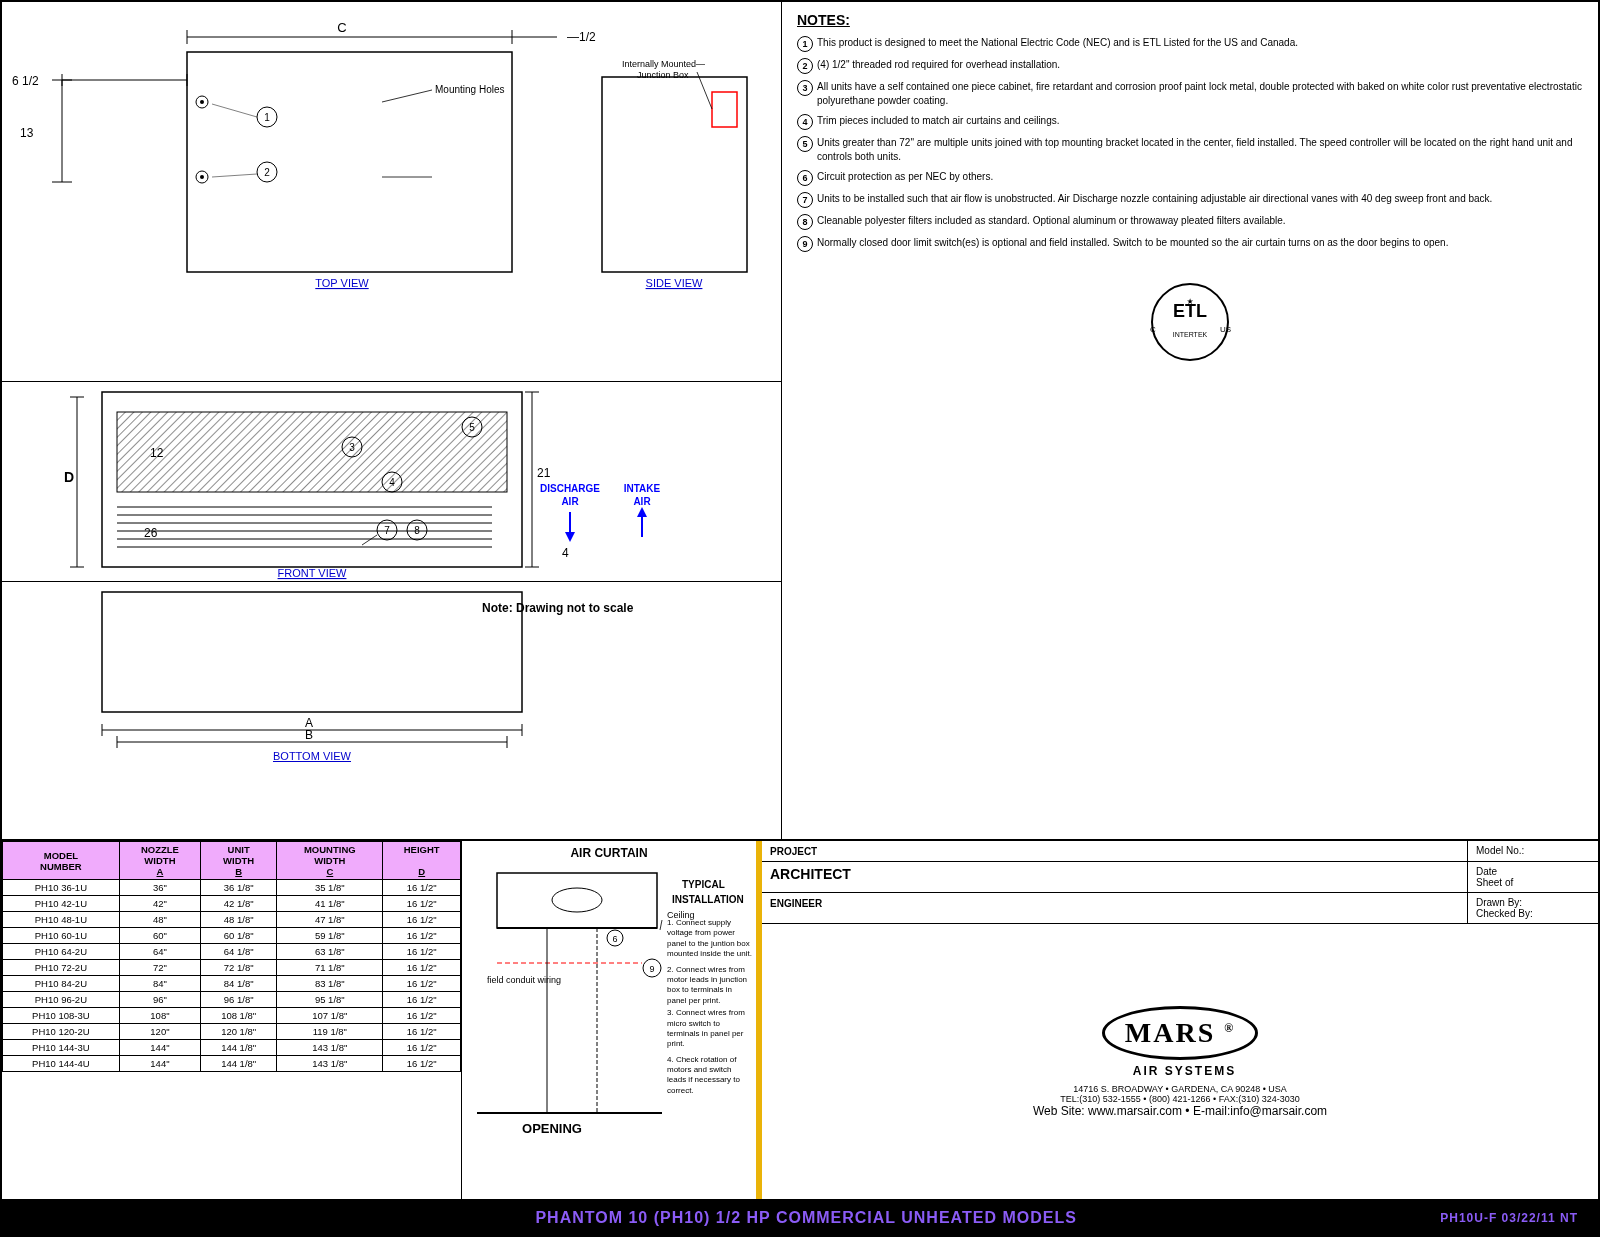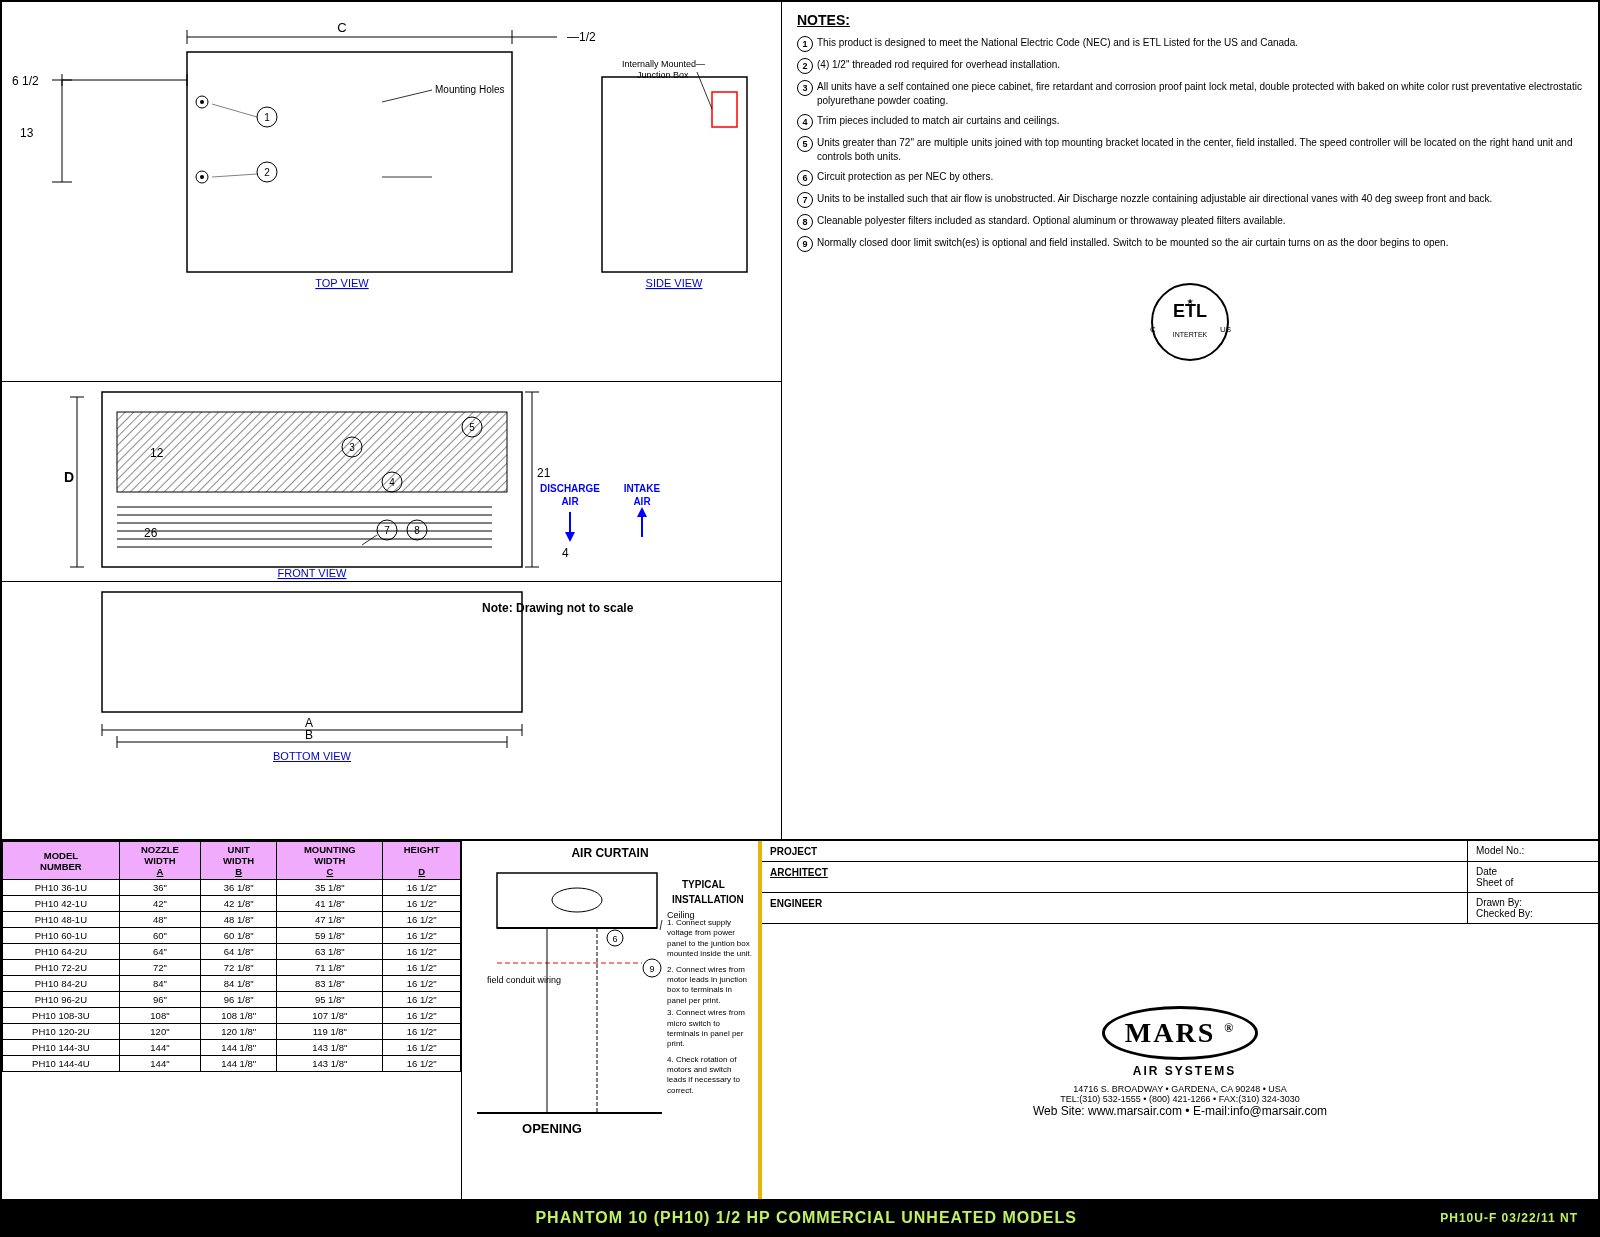--- a/index.html
+++ b/index.html
@@ -79,21 +79,21 @@
       display: flex;
       height: 360px;
       border-bottom: 2px solid #000;
     }
     .table-area {
       width: 460px;
       border-right: 1px solid #000;
     }
     .install-diagram {
       width: 300px;
-      border-right: 4px solid #eab308;
+      border-right: 6px solid #eab308;
       padding: 5px;
       position: relative;
     }
     .project-info {
       flex: 1;
       display: flex;
       flex-direction: column;
     }
     .project-row-split {
       display: flex;
@@ -113,21 +113,21 @@
       flex: 1;
       display: flex;
       flex-direction: column;
       align-items: center;
       justify-content: center;
       padding: 10px;
     }
     
     .footer {
       background: #000;
-      color: #bef264;
+      color: #8b5cf6;
       text-align: center;
       padding: 8px;
       font-size: 16px;
       font-weight: bold;
       letter-spacing: 1px;
       display: flex;
       justify-content: space-between;
       align-items: center;
       padding-left: 20px;
       padding-right: 20px;
@@ -522,21 +522,21 @@
       <div class="project-row-split">
         <div class="project-left-cell">
           <span style="font-weight:bold; font-size:10px;">PROJECT</span>
         </div>
         <div class="project-right-cell">
           <span>Model No.:</span>
         </div>
       </div>
       <div class="project-row-split">
         <div class="project-left-cell">
-          <span style="font-weight:bold; font-size:10px;text-decoration:underline;">ARCHITECT</span>
+          <span style="font-weight:bold; font-size:14px;">ARCHITECT</span>
         </div>
         <div class="project-right-cell">
           <span>Date</span><br>
           <span>Sheet  of</span>
         </div>
       </div>
       <div class="project-row-split">
         <div class="project-left-cell">
           <span style="font-weight:bold; font-size:10px;">ENGINEER</span>
         </div>

